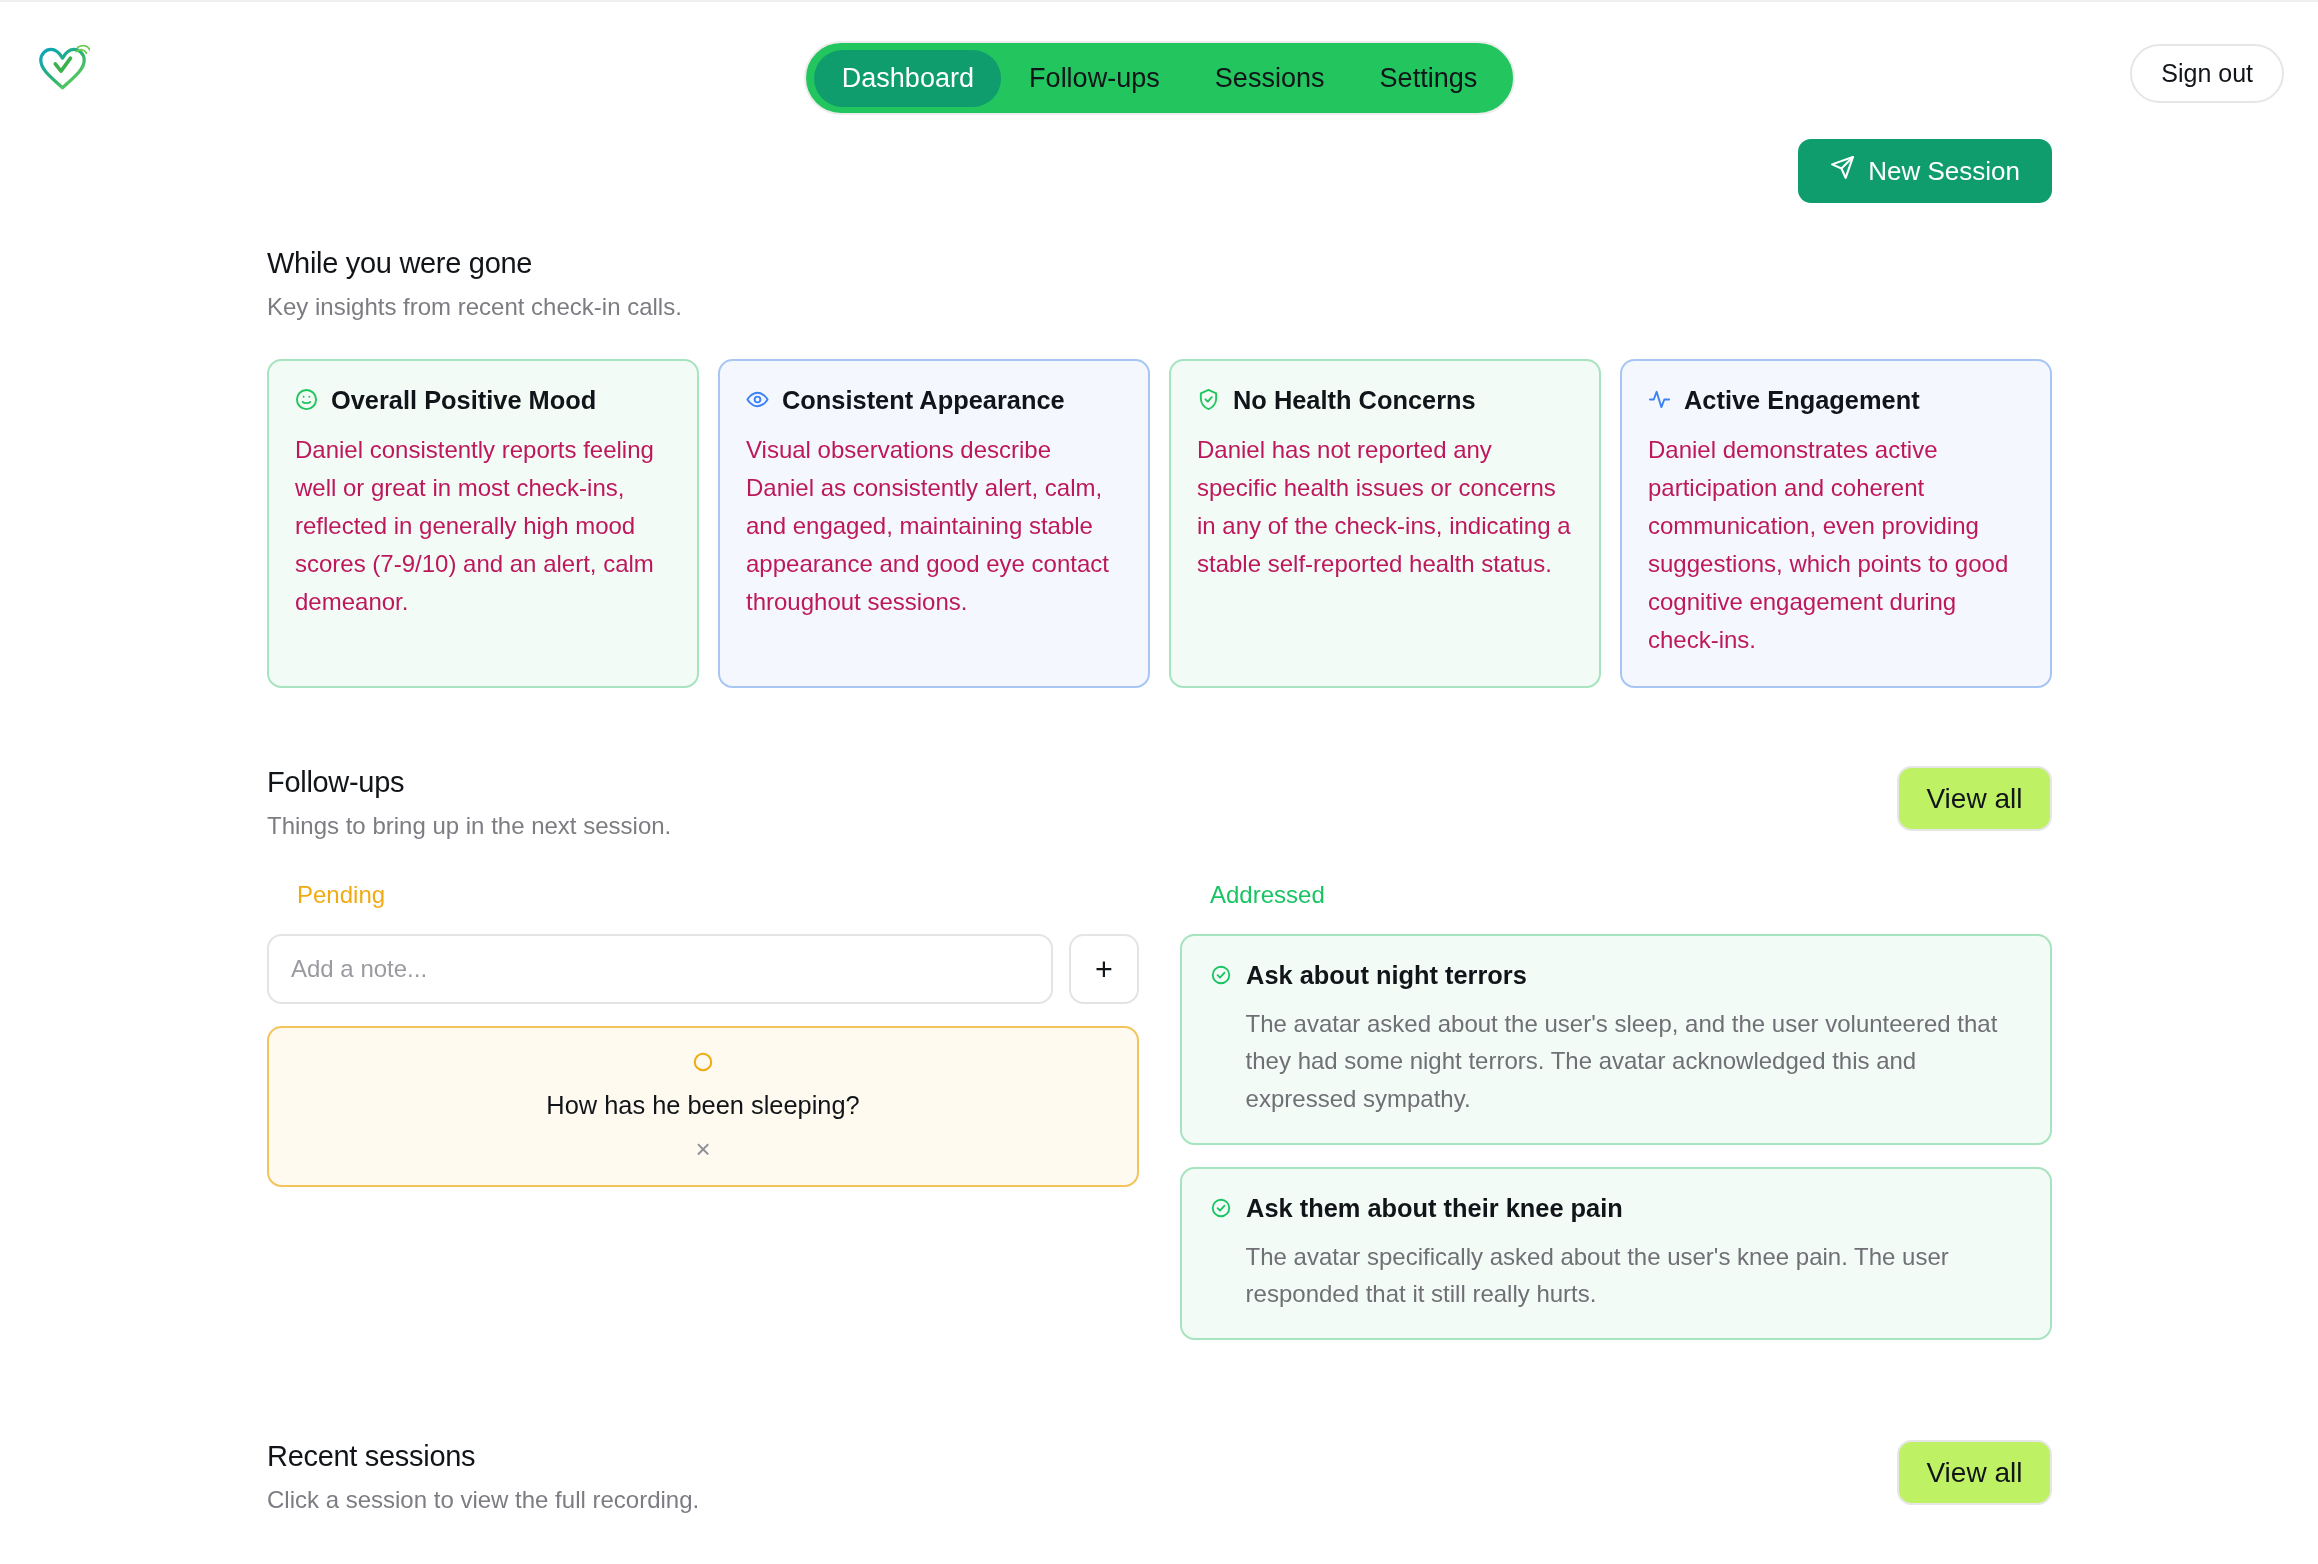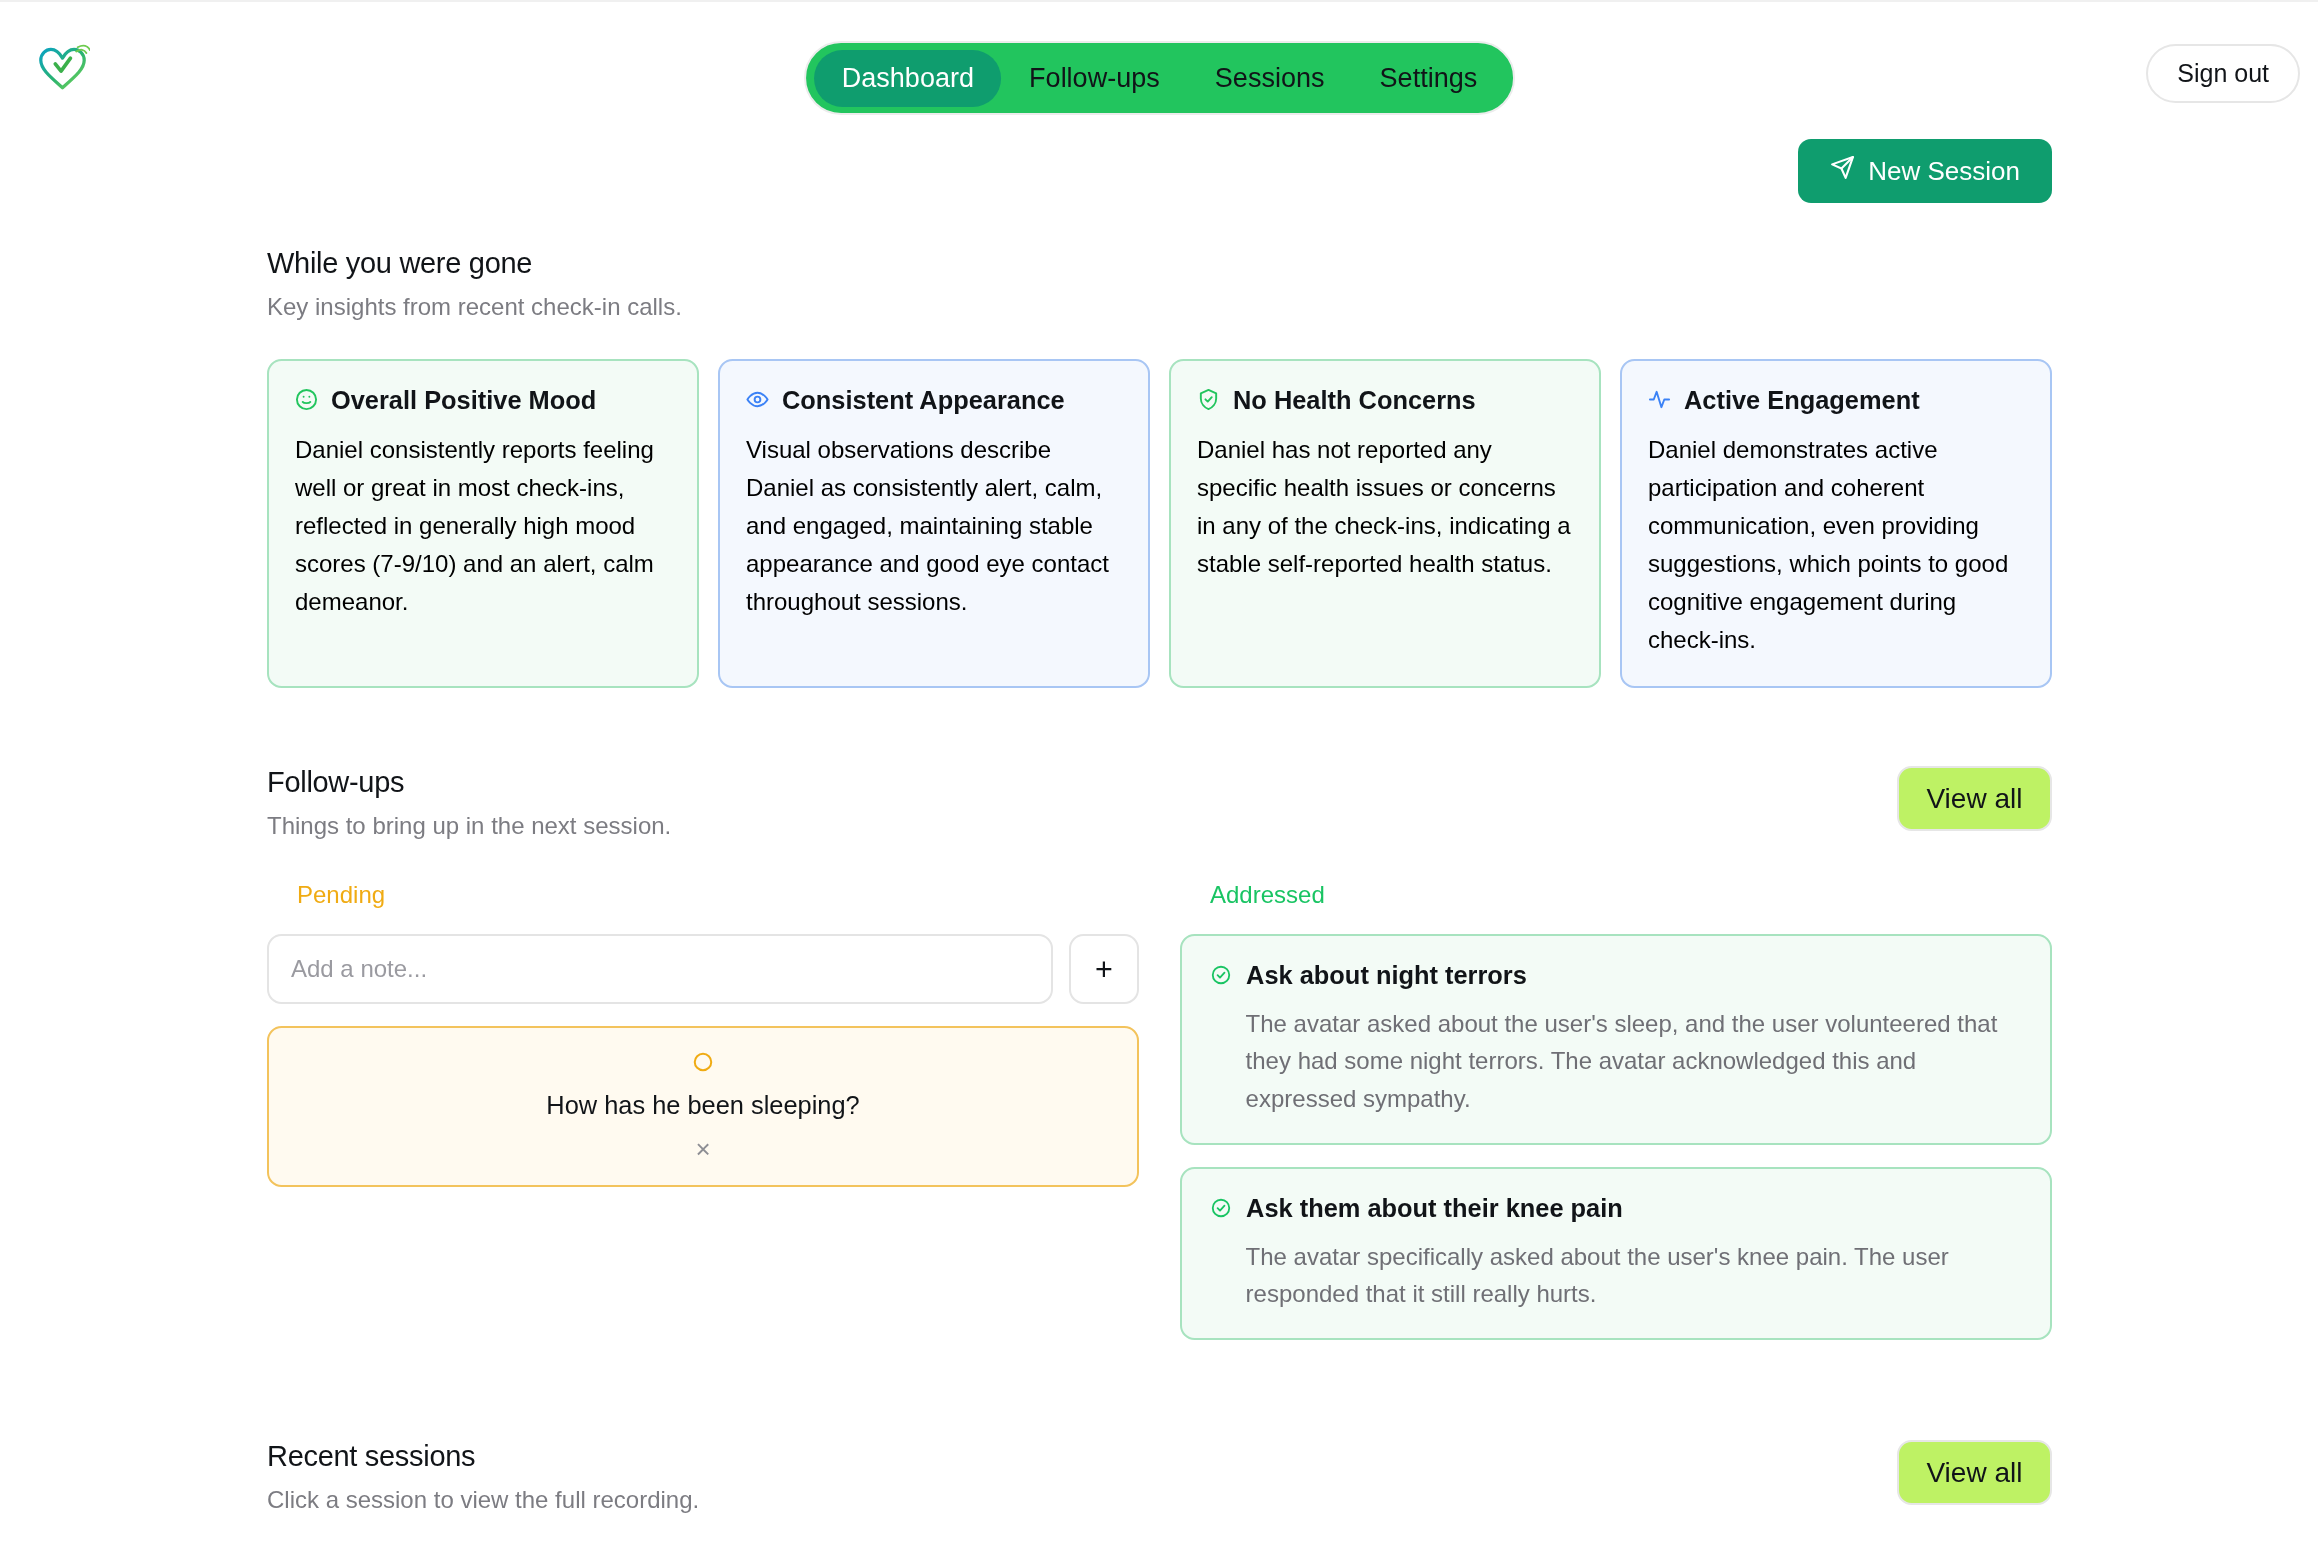--- a/index.html
+++ b/index.html
@@ -51,21 +51,21 @@
     background: transparent;
     border: none;
     font-family: "Liberation Sans", sans-serif;
   }
   .nav-item.active {
     background: #0f9d6e;
     color: #ffffff;
   }
   .signout {
     position: absolute;
-    right: 19px;
+    right: 35px;
     top: 42px;
     font-size: 25px;
     padding: 13px 29px;
     border: 2.2px solid #e6e6e6;
     border-radius: 36px;
     background: #ffffff;
     color: #111418;
     cursor: pointer;
     font-family: "Liberation Sans", sans-serif;
   }
@@ -151,21 +151,21 @@
     gap: 13px;
   }
   .insight-title {
     font-size: 25.4px;
     font-weight: 700;
     color: #111418;
   }
   .insight-body {
     font-size: 24px;
     line-height: 1.58;
-    color: #000000;
+    color: #be185d;
     margin-top: 16px;
   }
 
   
   .followups { margin-top: 78px; }
   .fu-cols {
     display: grid;
     grid-template-columns: 1fr 1fr;
     gap: 41px;
     margin-top: 41px;

